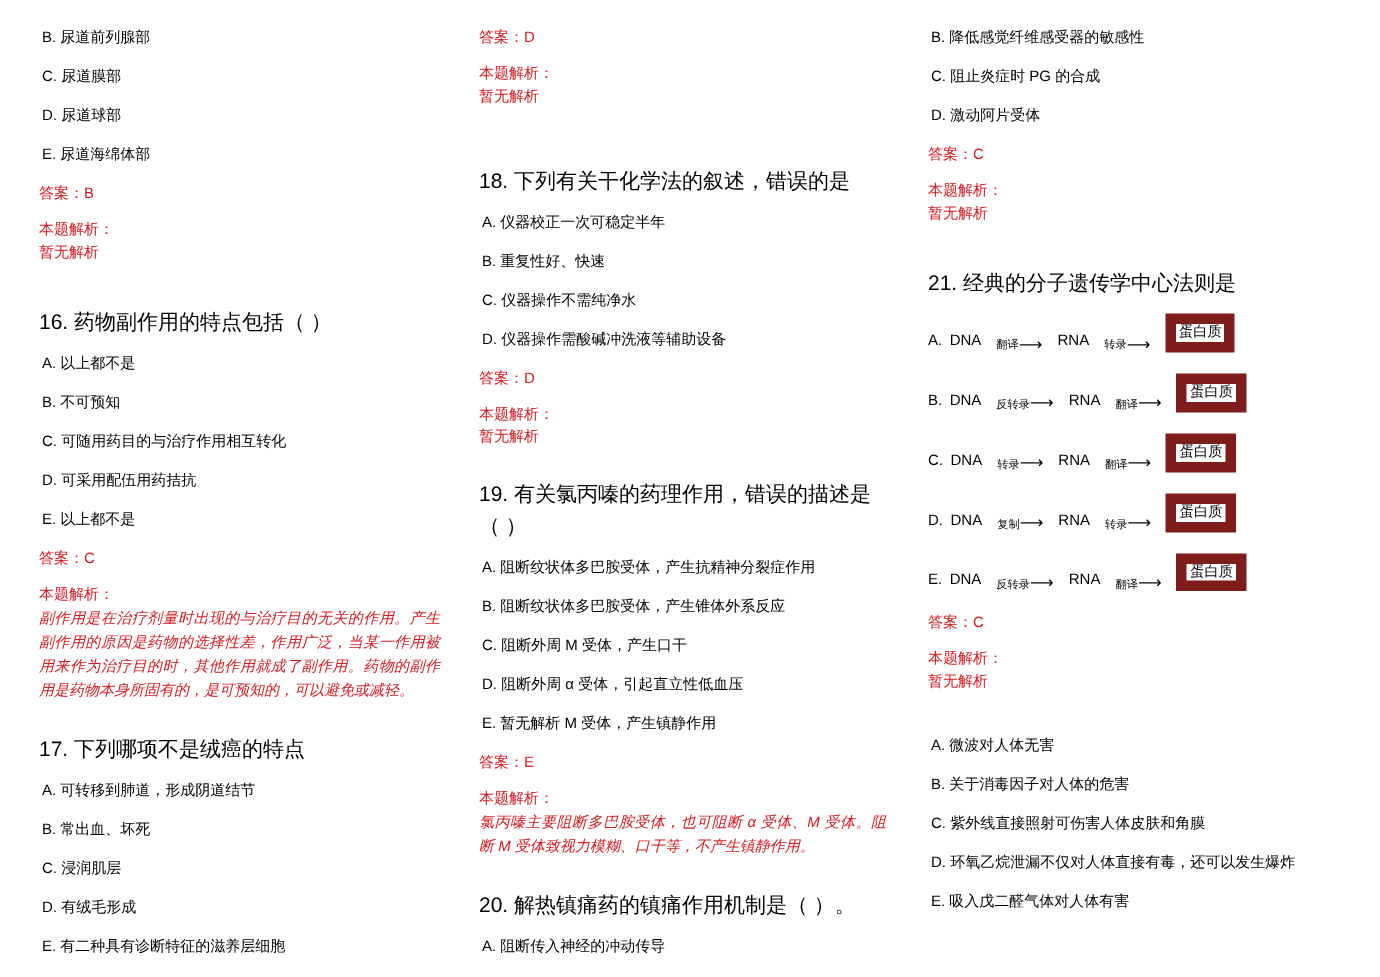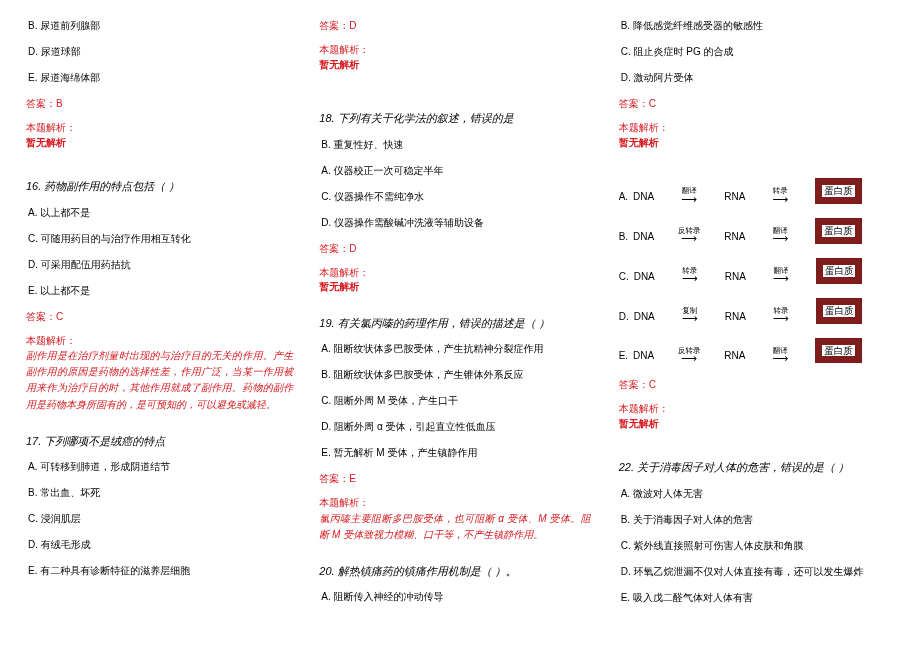--- a/index.html
+++ b/index.html
@@ -26,25 +26,24 @@
   .col {
     width: 33.333%;
     box-sizing: border-box;
     padding-right: 18px;
   }
   .col:nth-child(1) { padding-left: 12px; }
   .col:nth-child(2) { padding-left: 8px; }
   .col:nth-child(3) { padding-left: 10px; }
 
   .q-title {
-    font-size: 11px;
+    font-size: 14px;
     line-height: 1.5;
     margin: 0 0 10px 0;
     color: #000;
-    font-style: italic;
   }
   .opt {
     font-size: 10px;
     line-height: 1.5;
     margin: 0 0 11px 0;
     color: #000;
     padding-left: 2px;
   }
   .answer {
     font-size: 10px;
@@ -56,21 +55,20 @@
     font-size: 10px;
     line-height: 1.45;
     color: #d6181f;
     margin: 0;
   }
   .parse-body {
     font-size: 10px;
     line-height: 1.45;
     color: #d6181f;
     margin: 0 0 12px 0;
-    font-weight: bold;
   }
   .parse-block {
     font-size: 10px;
     line-height: 1.62;
     color: #d6181f;
     margin: 0 0 12px 0;
     text-align: justify;
     font-style: italic;
   }
   .spacer-sm { height: 8px; }
@@ -83,24 +81,24 @@
     line-height: 1.5;
     margin: 0 0 14px 0;
     display: flex;
     align-items: flex-end;
     gap: 2px;
     white-space: nowrap;
   }
   .formula .lbl { margin-right: 3px; }
   .arrow-wrap {
     display: inline-flex;
-    flex-direction: column;
+    flex-direction: row;
     align-items: center;
     justify-content: flex-end;
-    margin: 0 18px;
+    margin: 0 8px;
     position: relative;
     min-width: 30px;
   }
   .arrow-wrap .cap {
     font-size: 7.5px;
     line-height: 1;
     margin-bottom: 0px;
     letter-spacing: 0px;
   }
   .arrow-wrap .shaft {
@@ -114,50 +112,52 @@
     line-height: 1.25;
     display: inline-block;
   }
 </style>
 </head>
 <body>
 
 <div class="page">
   <div class="col">
       <p class="opt">B. 尿道前列腺部</p>
+      <p class="opt">C. 尿道膜部</p>
       <p class="opt">D. 尿道球部</p>
       <p class="opt">E. 尿道海绵体部</p>
       <p class="answer">答案：B</p>
       <p class="parse-label">本题解析：</p>
       <p class="parse-body">暂无解析</p>
       <div class="spacer-md"></div>
       <p class="q-title">16. 药物副作用的特点包括（ ）</p>
       <p class="opt">A. 以上都不是</p>
+      <p class="opt">B. 不可预知</p>
       <p class="opt">C. 可随用药目的与治疗作用相互转化</p>
       <p class="opt">D. 可采用配伍用药拮抗</p>
       <p class="opt">E. 以上都不是</p>
       <p class="answer">答案：C</p>
       <p class="parse-label">本题解析：</p>
       <p class="parse-block">副作用是在治疗剂量时出现的与治疗目的无关的作用。产生副作用的原因是药物的选择性差，作用广泛，当某一作用被用来作为治疗目的时，其他作用就成了副作用。药物的副作用是药物本身所固有的，是可预知的，可以避免或减轻。</p>
       <div class="spacer-sm"></div>
       <p class="q-title">17. 下列哪项不是绒癌的特点</p>
       <p class="opt">A. 可转移到肺道，形成阴道结节</p>
       <p class="opt">B. 常出血、坏死</p>
       <p class="opt">C. 浸润肌层</p>
       <p class="opt">D. 有绒毛形成</p>
       <p class="opt">E. 有二种具有诊断特征的滋养层细胞</p>
     </div>
   <div class="col">
       <p class="answer">答案：D</p>
       <p class="parse-label">本题解析：</p>
       <p class="parse-body">暂无解析</p>
       <div class="spacer-lg"></div>
       <p class="q-title">18. 下列有关干化学法的叙述，错误的是</p>
+      <p class="opt">A. 仪器校正一次可稳定半年</p>
       <p class="opt">B. 重复性好、快速</p>
-      <p class="opt">A. 仪器校正一次可稳定半年</p>
       <p class="opt">C. 仪器操作不需纯净水</p>
       <p class="opt">D. 仪器操作需酸碱冲洗液等辅助设备</p>
       <p class="answer">答案：D</p>
       <p class="parse-label">本题解析：</p>
       <p class="parse-body">暂无解析</p>
       <div class="spacer-sm"></div>
       <p class="q-title">19. 有关氯丙嗪的药理作用，错误的描述是（ ）</p>
       <p class="opt">A. 阻断纹状体多巴胺受体，产生抗精神分裂症作用</p>
       <p class="opt">B. 阻断纹状体多巴胺受体，产生锥体外系反应</p>
       <p class="opt">C. 阻断外周 M 受体，产生口干</p>
@@ -171,20 +171,21 @@
       <p class="opt">A. 阻断传入神经的冲动传导</p>
     </div>
   <div class="col">
       <p class="opt">B. 降低感觉纤维感受器的敏感性</p>
       <p class="opt">C. 阻止炎症时 PG 的合成</p>
       <p class="opt">D. 激动阿片受体</p>
       <p class="answer">答案：C</p>
       <p class="parse-label">本题解析：</p>
       <p class="parse-body">暂无解析</p>
       <div class="spacer-md"></div>
+      <p class="q-title">21. 经典的分子遗传学中心法则是</p>
       <div class="formula">
         <span class="lbl">A.</span>
         <span>DNA</span>
         <span class="arrow-wrap">
           <span class="cap">翻译</span>
           <span class="shaft">⟶</span>
         </span>
         <span>RNA</span>
         <span class="arrow-wrap">
           <span class="cap">转录</span>
@@ -245,20 +246,19 @@
         <span class="arrow-wrap">
           <span class="cap">翻译</span>
           <span class="shaft">⟶</span>
         </span>
         <span class="boxed">蛋白质</span>
       </div>
       <p class="answer">答案：C</p>
       <p class="parse-label">本题解析：</p>
       <p class="parse-body">暂无解析</p>
       <div class="spacer-md"></div>
-      <p class="q-title">22. 关于消毒因子对人体的危害，错误的是（    ）</p>
       <p class="opt">A. 微波对人体无害</p>
       <p class="opt">B. 关于消毒因子对人体的危害</p>
       <p class="opt">C. 紫外线直接照射可伤害人体皮肤和角膜</p>
       <p class="opt">D. 环氧乙烷泄漏不仅对人体直接有毒，还可以发生爆炸</p>
       <p class="opt">E. 吸入戊二醛气体对人体有害</p>
     </div>
 </div>
 
 </body></html>

